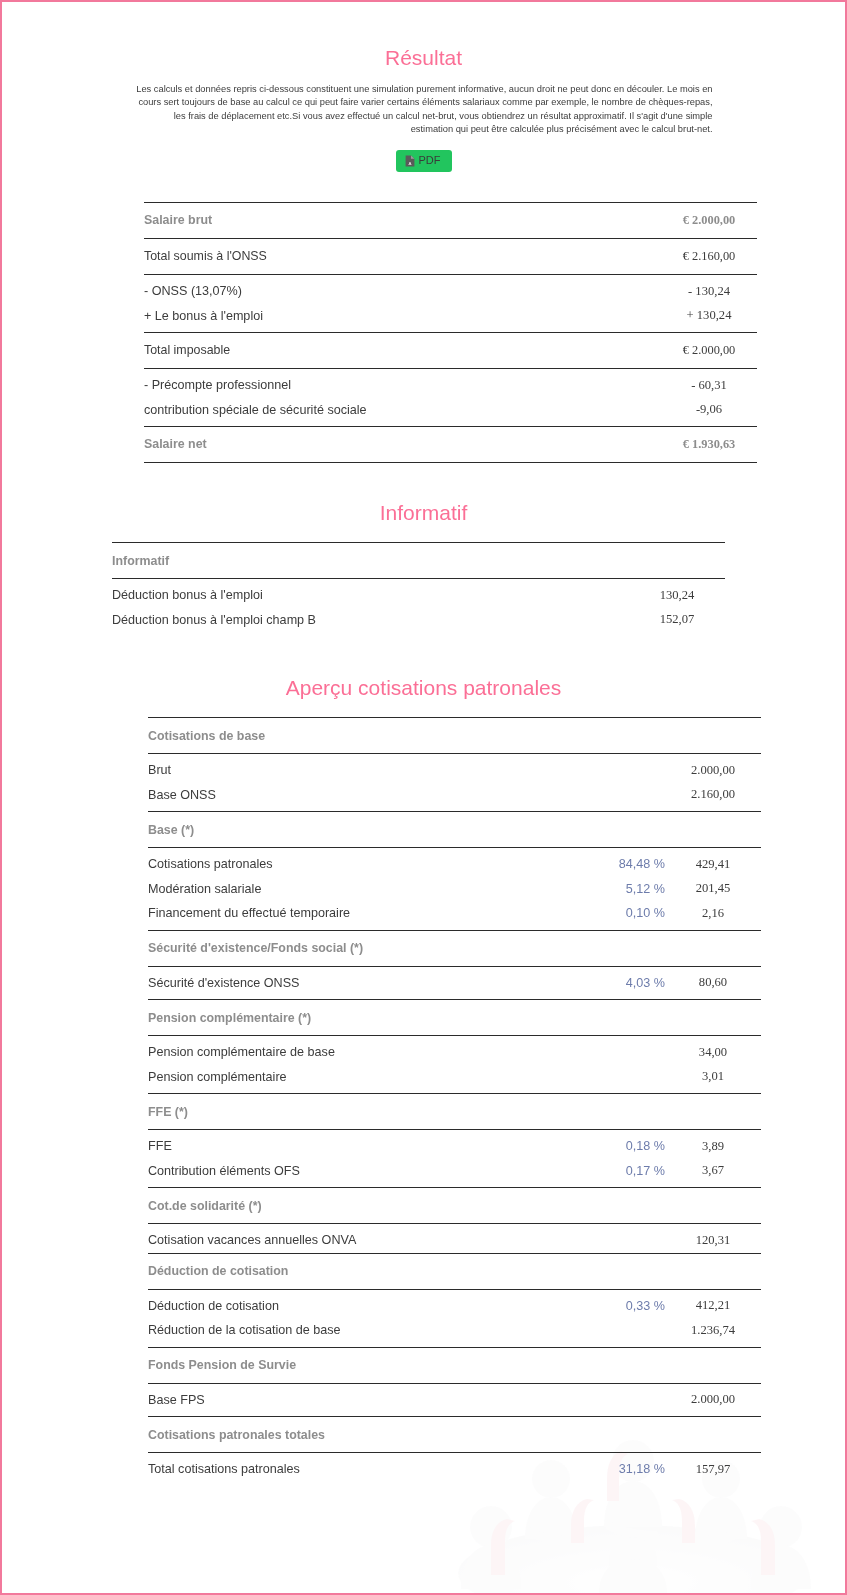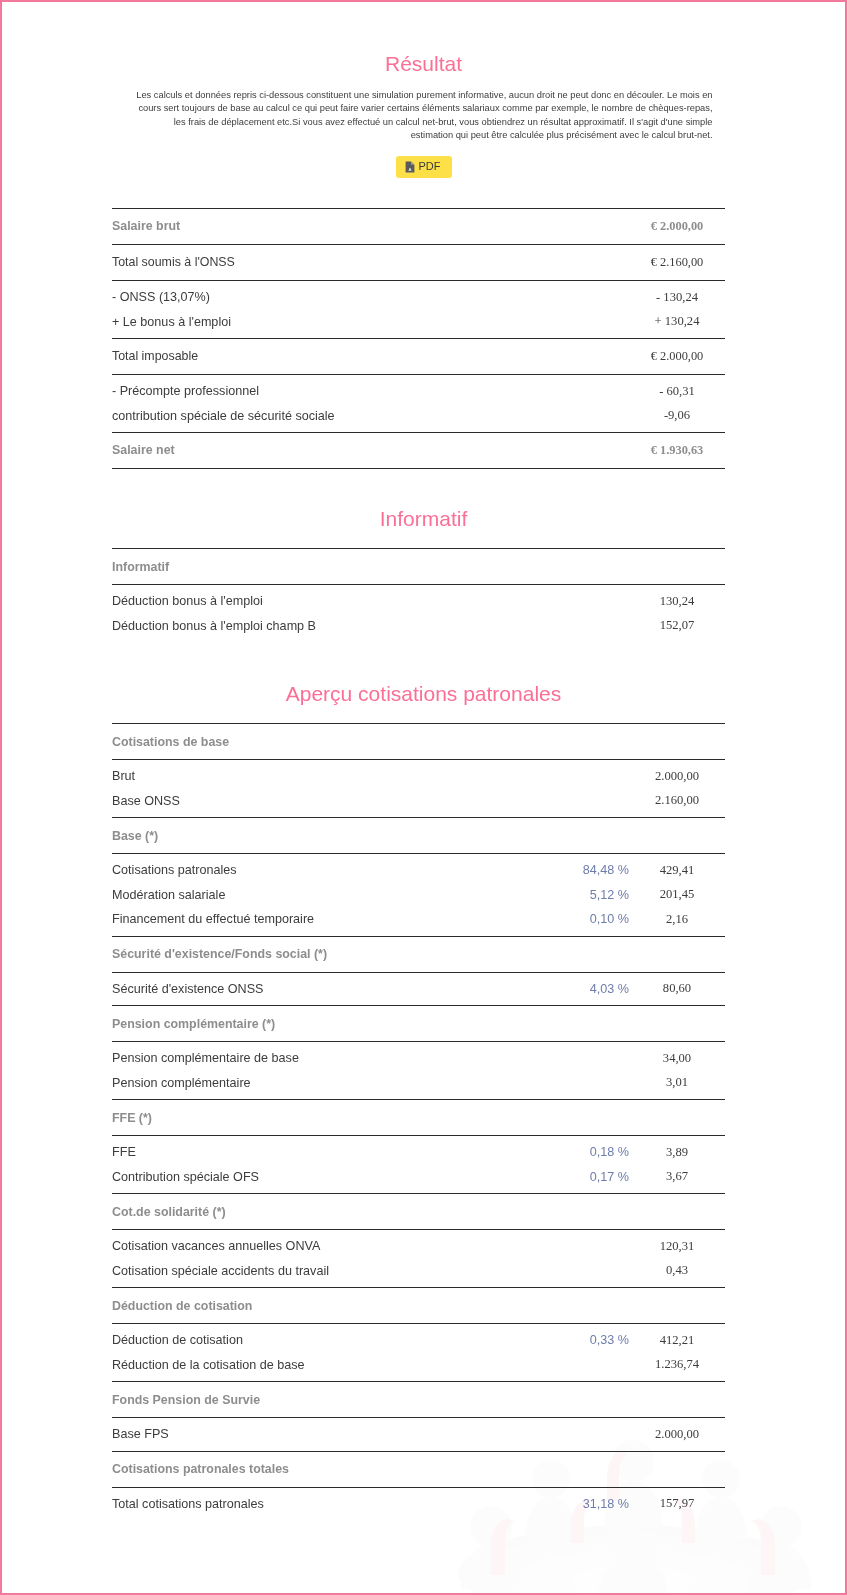--- a/index.html
+++ b/index.html
@@ -26,21 +26,21 @@
     bottom: 0;
     width: 400px;
     height: 170px;
     opacity: 0.16;
     pointer-events: none;
     z-index: 0;
   }
   #content {
     position: relative;
     z-index: 1;
-    padding: 10px 110px;
+    padding: 4px 110px;
     box-sizing: border-box;
   }
 
   .section-title {
     text-align: center;
     color: #fb6f96;
     font-size: 21px;
     font-weight: 400;
     line-height: 1.1;
     margin: 0;
@@ -57,21 +57,21 @@
   }
 
   .pdf-wrap {
     text-align: center;
     margin-top: 14px;
   }
   .pdf-btn {
     display: inline-flex;
     align-items: center;
     gap: 4px;
-    background: #fde047;
+    background: #22c55e;
     border: none;
     border-radius: 3px;
     padding: 5px 11px 5px 9px;
     font-size: 11px;
     color: #3a3a3a;
     font-family: "Liberation Sans", sans-serif;
     cursor: pointer;
     line-height: 1;
   }
   .pdf-btn .ico { display: inline-flex; }
@@ -100,23 +100,23 @@
   }
   tr.drow td {
     font-size: 12.6px;
     color: #3c3c3c;
     height: 24.5px;
   }
   tr.drow.first-in-group td { padding-top: 4px; }
   tr.drow.last-in-group  td { padding-bottom: 4px; }
   tr.drow td.c-pct { color: #6d7cab; }
 
-  .t-resultat { margin-top: 30px; }
+  .t-resultat { margin-top: 30px; margin-left: 32px; }
   .t-informatif { margin-top: 18px; }
-  .t-patronales { margin-top: 18px; }
+  .t-patronales { margin-top: 18px; margin-left: 36px; }
 
   #title-informatif { margin-top: 38px; }
   #title-patronales { margin-top: 40px; }
 </style>
 </head>
 <body>
 
 <div id="page">
 
   <svg id="watermark" viewBox="0 0 400 170" aria-hidden="true">
@@ -309,37 +309,32 @@
           <tr class="hrow">
             <td class="c-label" colspan="2">FFE (*)</td>
             <td class="c-val"></td>
           </tr>
           <tr class="drow first-in-group">
             <td class="c-label">FFE</td>
             <td class="c-pct">0,18 %</td>
             <td class="c-val">3,89</td>
           </tr>
           <tr class="drow last-in-group">
-            <td class="c-label">Contribution spéciale OFS</td>
+            <td class="c-label">Contribution éléments OFS</td>
             <td class="c-pct">0,17 %</td>
             <td class="c-val">3,67</td>
           </tr>
           <tr class="hrow">
             <td class="c-label" colspan="2">Cot.de solidarité (*)</td>
             <td class="c-val"></td>
           </tr>
           <tr class="drow first-in-group">
             <td class="c-label">Cotisation vacances annuelles ONVA</td>
             <td class="c-pct"></td>
             <td class="c-val">120,31</td>
-          </tr>
-          <tr class="drow last-in-group">
-            <td class="c-label">Cotisation spéciale accidents du travail</td>
-            <td class="c-pct"></td>
-            <td class="c-val">0,43</td>
           </tr>
           <tr class="hrow">
             <td class="c-label" colspan="2">Déduction de cotisation</td>
             <td class="c-val"></td>
           </tr>
           <tr class="drow first-in-group">
             <td class="c-label">Déduction de cotisation</td>
             <td class="c-pct">0,33 %</td>
             <td class="c-val">412,21</td>
           </tr>

